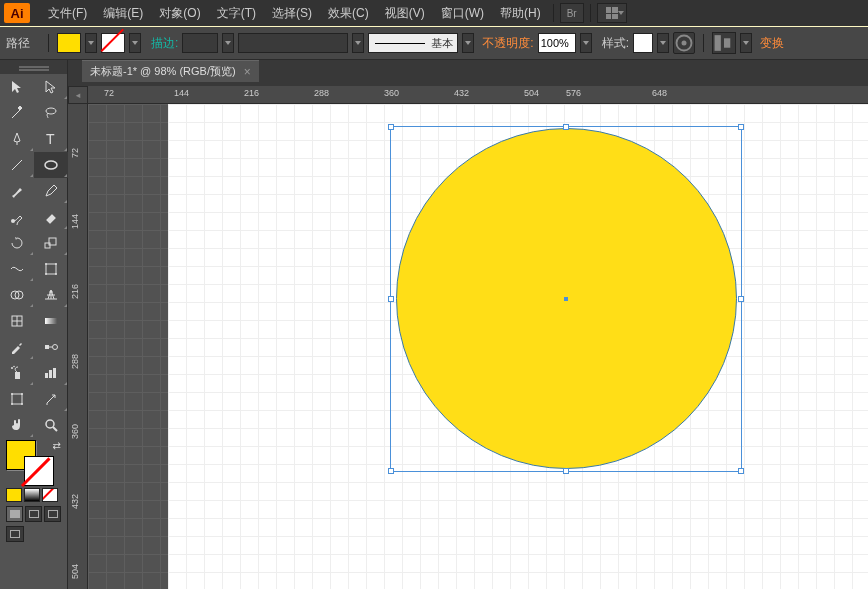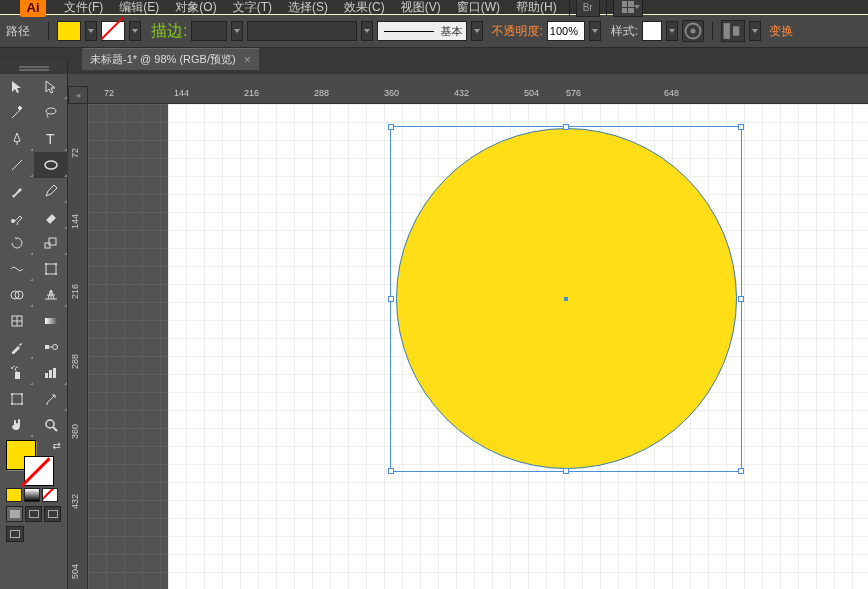--- a/index.html
+++ b/index.html
@@ -1,38 +1,38 @@
 <!DOCTYPE html>
 <html><head>
 <meta charset="utf-8">
 <style>
 * { margin: 0; padding: 0; box-sizing: border-box; font-family: "Microsoft YaHei", sans-serif; }
 body { background: #4a4a4a; width: 868px; height: 589px; overflow: hidden; position: relative; }
 
 
-.menubar { height: 14px; background: #333; display: flex; align-items: center; padding: 0 20px; }
+.menubar { height: 26px; background: #333; display: flex; align-items: center; padding: 0 4px; }
 .logo { width: 26px; height: 20px; background: #ff7f00; color: #4a0000; font-weight: bold; font-size: 13px; display: flex; align-items: center; justify-content: center; margin-right: 10px; border-radius: 2px; }
 .menu-item { color: #ccc; font-size: 12px; padding: 4px 8px; cursor: pointer; }
 .menu-divider { width: 1px; height: 18px; background: #222; margin: 0 4px; }
 .menu-icon-btn { width: 24px; height: 20px; background: #3a3a3a; border: 1px solid #222; margin: 0 2px; display: flex; align-items: center; justify-content: center; color: #999; font-size: 10px; cursor: pointer; }
 .menu-icon-btn2 { width: 30px; height: 20px; background: #3a3a3a; border: 1px solid #222; margin: 0 2px; display: flex; align-items: center; justify-content: center; cursor: pointer; position: relative; }
 .mini-grid { width: 12px; height: 12px; display: grid; grid-template-columns: 1fr 1fr; grid-template-rows: 1fr 1fr; gap: 1px; }
 .mini-grid div { background: #888; }
 .mini-arrow { position: absolute; right: 2px; top: 7px; border-left: 3px solid transparent; border-right: 3px solid transparent; border-top: 4px solid #888; }
 
 
 .controlbar { height: 34px; background: #474747; border-top: 1px solid #fef9c3; border-bottom: 1px solid #2a2a2a; display: flex; align-items: center; padding: 0 6px; gap: 4px; }
 .ctrl-label { color: #ccc; font-size: 12px; margin-right: 10px; }
 .swatch-btn { width: 24px; height: 20px; border: 1px solid #222; position: relative; cursor: pointer; }
 .swatch-yellow { background: #ffde00; }
 .swatch-none { background: #fff; }
 .swatch-none::after { content: ""; position: absolute; left: 0; bottom: 0; width: 140%; height: 2px; background: red; transform: rotate(-45deg); transform-origin: left bottom; }
 .dd-arrow { width: 12px; height: 20px; border: 1px solid #222; background: #3a3a3a; display: flex; align-items: center; justify-content: center; cursor: pointer; }
 .dd-arrow::after { content: ""; border-left: 3px solid transparent; border-right: 3px solid transparent; border-top: 4px solid #999; }
-.stroke-lbl { color: #84cc16; font-size: 16px; margin-left: 6px; }
+.stroke-lbl { color: #14b8a6; font-size: 12px; margin-left: 6px; }
 .num-input { width: 36px; height: 20px; background: #3a3a3a; border: 1px solid #222; color: #ccc; font-size: 11px; padding: 0 2px; display: flex; align-items: center; }
 .wide-dd { width: 110px; height: 20px; background: #3a3a3a; border: 1px solid #222; cursor: pointer; }
 .stroke-preview { width: 90px; height: 20px; background: #eee; border: 1px solid #222; position: relative; display: flex; align-items: center; cursor: pointer; }
 .stroke-preview .line { position: absolute; left: 6px; right: 32px; top: 9px; height: 1px; background: #000; }
 .stroke-preview .txt { position: absolute; right: 4px; font-size: 11px; color: #333; }
 .opacity-lbl { color: #ff8c3a; font-size: 12px; margin-left: 4px; }
 .opacity-val { width: 38px; height: 20px; background: #fff; border: 1px solid #222; font-size: 11px; display: flex; align-items: center; padding: 0 2px; }
 .style-lbl { color: #ccc; font-size: 12px; margin-left: 6px; }
 .style-swatch { width: 20px; height: 20px; background: #fff; border: 1px solid #222; cursor: pointer; }
 .circ-btn { width: 22px; height: 22px; background: #3a3a3a; border: 1px solid #222; border-radius: 2px; display: flex; align-items: center; justify-content: center; color: #888; cursor: pointer; }
@@ -390,21 +390,21 @@
 <div class="hruler-scroll">◂</div>
 <div class="hruler">
   <span class="hruler-tick" style="left:16px">72</span>
   <span class="hruler-tick" style="left:86px">144</span>
   <span class="hruler-tick" style="left:156px">216</span>
   <span class="hruler-tick" style="left:226px">288</span>
   <span class="hruler-tick" style="left:296px">360</span>
   <span class="hruler-tick" style="left:366px">432</span>
   <span class="hruler-tick" style="left:436px">504</span>
   <span class="hruler-tick" style="left:478px">576</span>
-  <span class="hruler-tick" style="left:576px">648</span>
+  <span class="hruler-tick" style="left:564px">648</span>
 </div>
 <div class="vruler">
   <span class="vruler-num" style="top:62px">72</span>
   <span class="vruler-num" style="top:128px">144</span>
   <span class="vruler-num" style="top:198px">216</span>
   <span class="vruler-num" style="top:268px">288</span>
   <span class="vruler-num" style="top:338px">360</span>
   <span class="vruler-num" style="top:408px">432</span>
   <span class="vruler-num" style="top:478px">504</span>
 </div>

